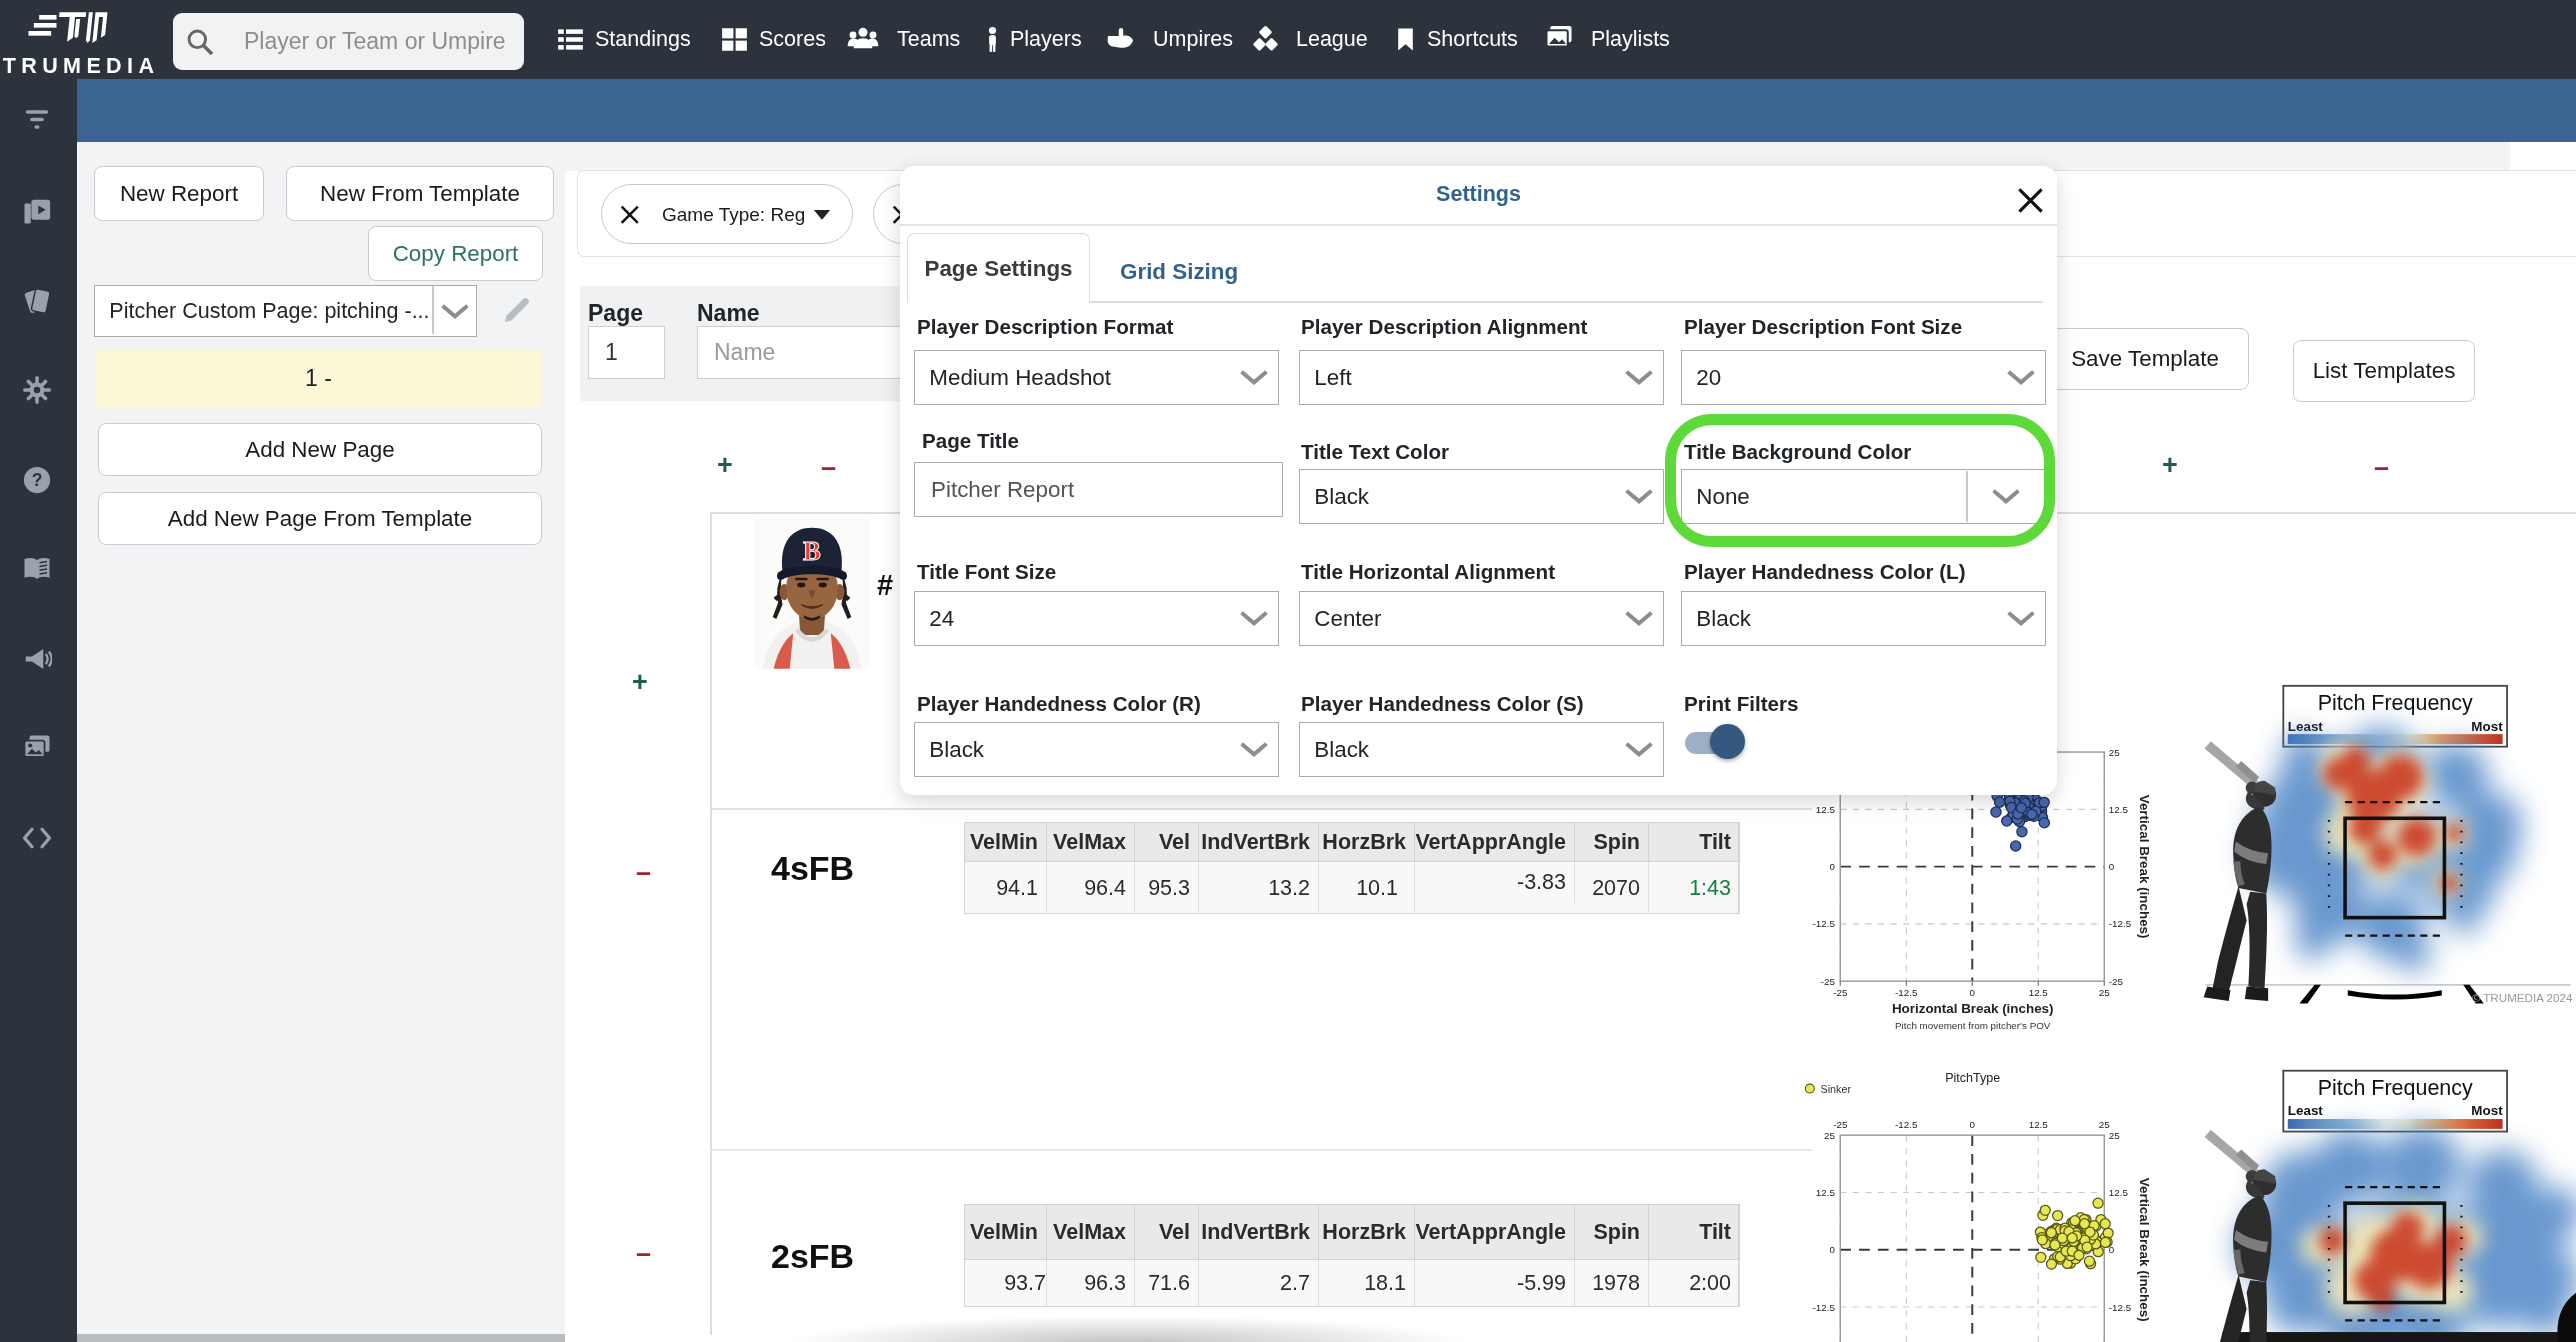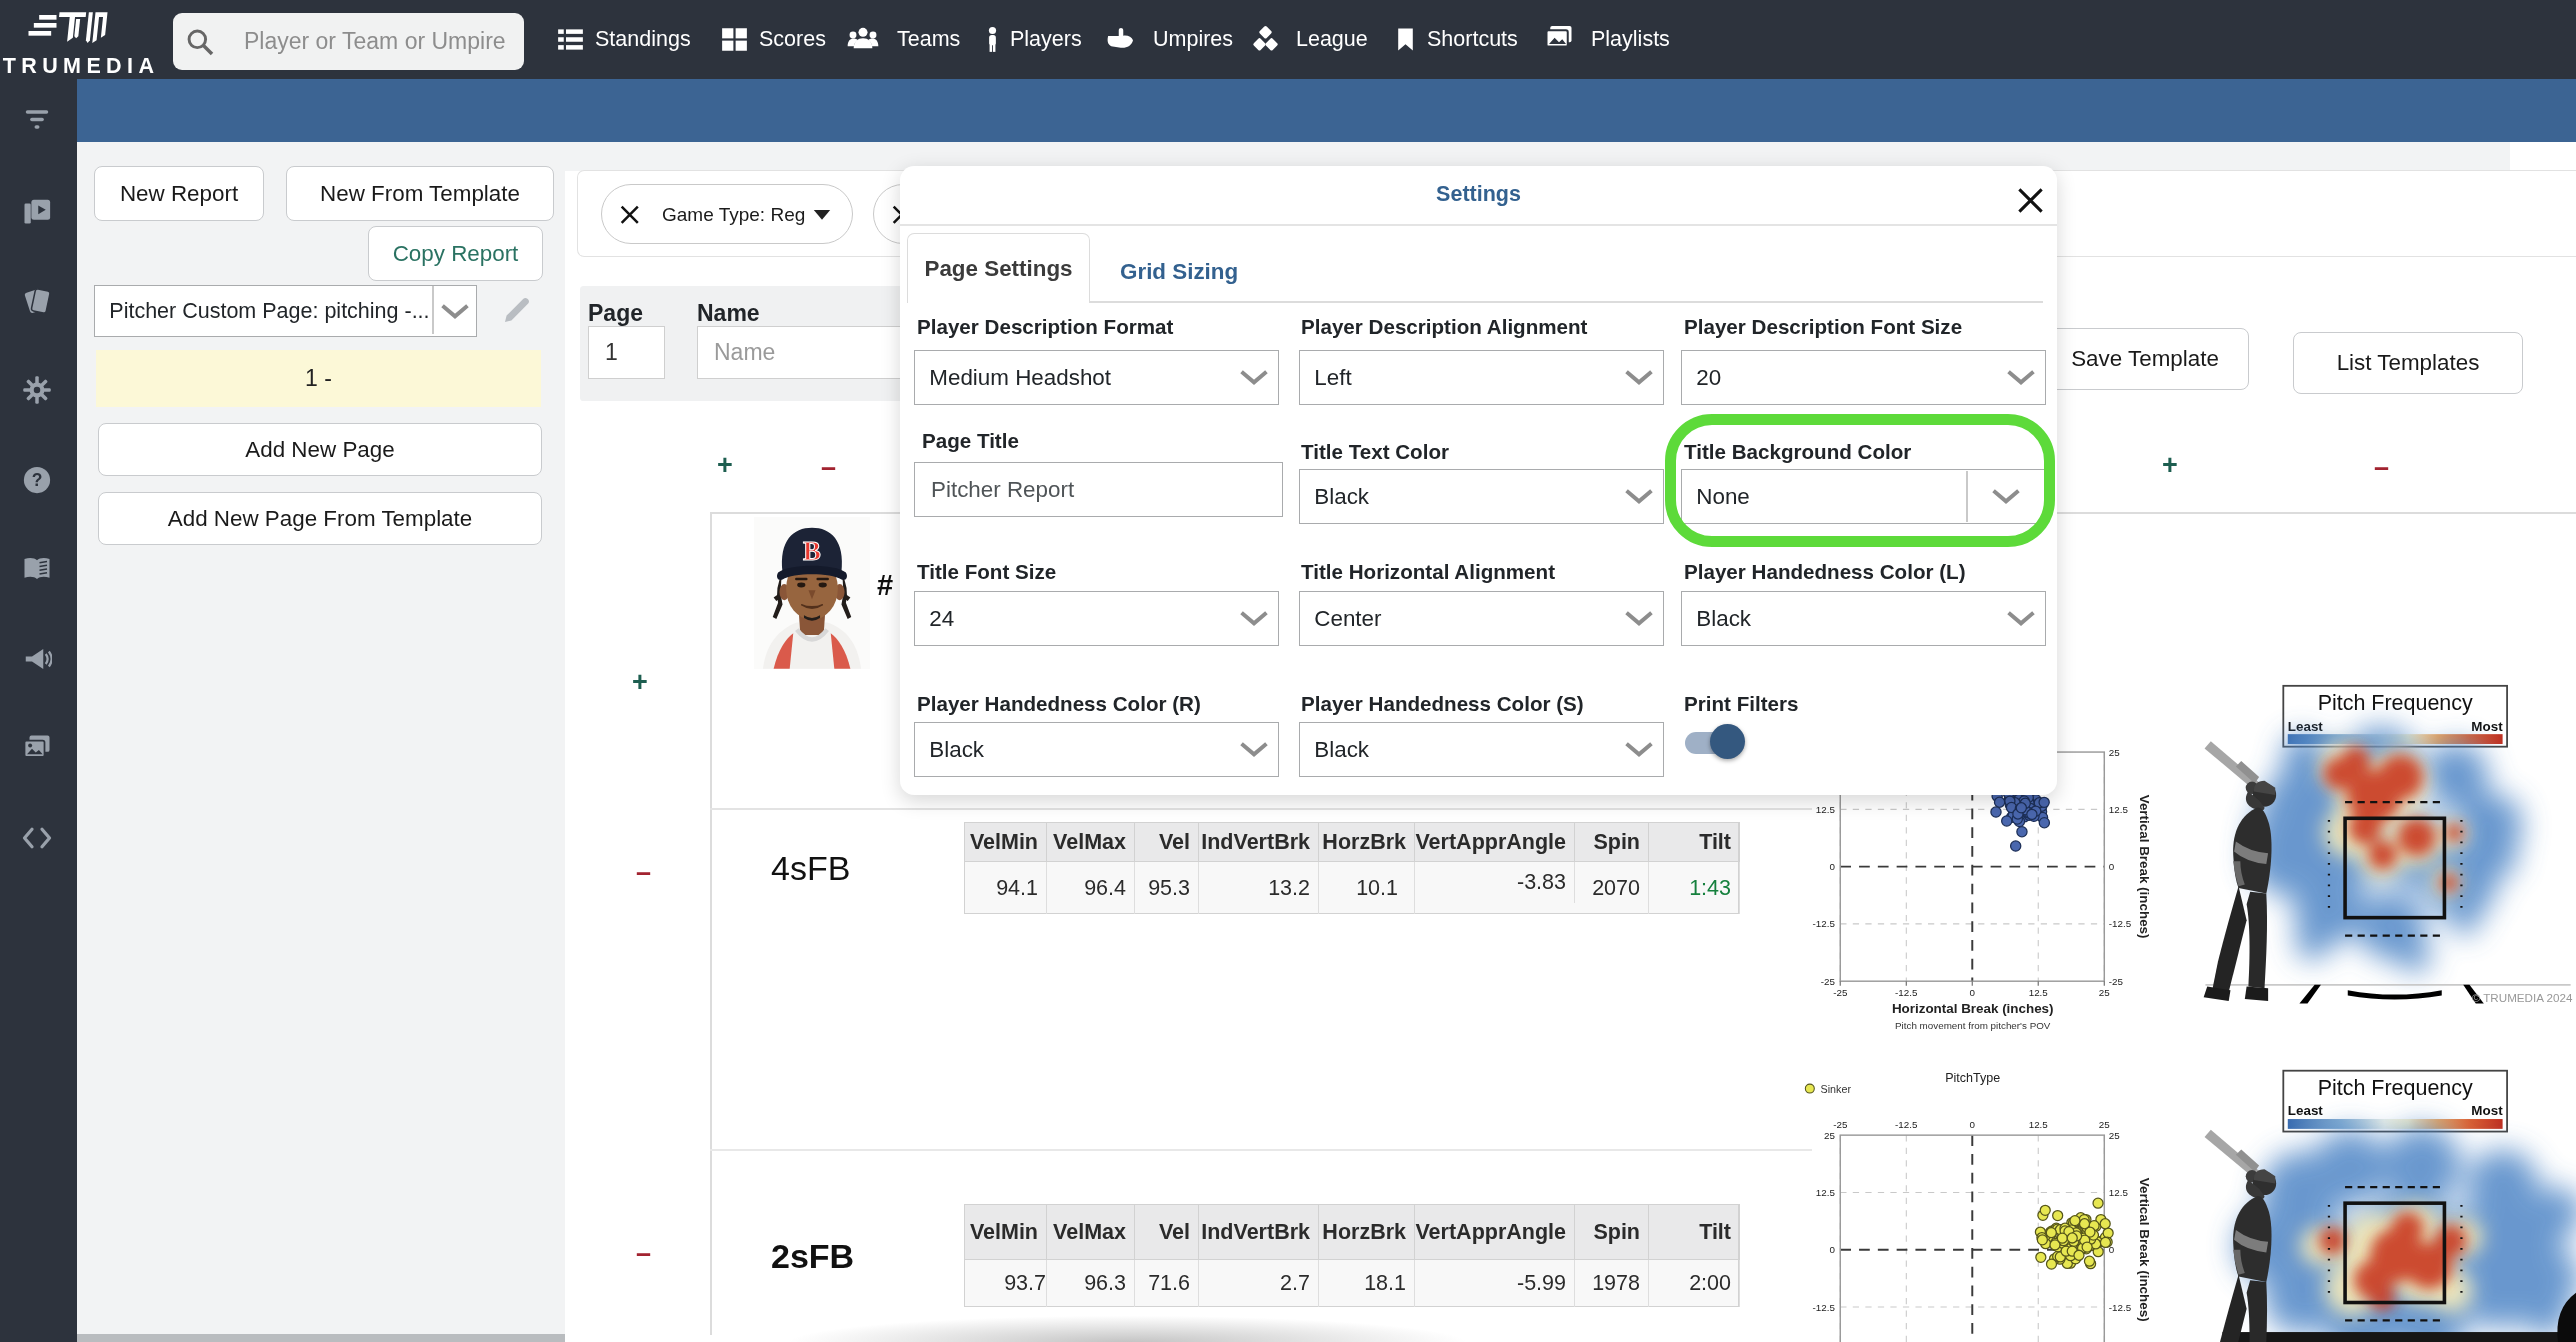--- a/index.html
+++ b/index.html
@@ -26,21 +26,21 @@
 <div class="abs" style="left:873px;top:184px;width:269px;height:60px;background:#fff;border:1.8px solid #c9c9c9;border-radius:30px"></div>
 <svg class="abs" style="left:891px;top:204px" width="21.5" height="21.5" viewBox="0 0 24 24">
     <path d="M3,3 L21,21 M21,3 L3,21" stroke="#111" stroke-width="2.8"></path>
   </svg>
 <div class="abs" style="left:580px;top:286px;width:1121px;height:115px;background:#f0f1f2;border-radius:3.6px"></div>
 <div class="lbl" style="left:588px;top:300px;font-size:23px">Page</div>
 <div class="lbl" style="left:697px;top:300px;font-size:23px">Name</div>
 <div class="abs" style="left:588px;top:326px;width:77px;height:53px;background:#fff;border:1.8px solid #cfcfcf;font-size:23px;color:#333;display:flex;align-items:center;padding-left:16px">1</div>
 <div class="abs" style="left:697px;top:326px;width:233px;height:53px;background:#fff;border:1.8px solid #cfcfcf;font-size:23px;color:#9a9a9a;display:flex;align-items:center;padding-left:16px">Name</div>
 <div class="btn" style="left:2041px;top:328px;width:208px;height:62px">Save Template</div>
-<div class="btn" style="left:2293px;top:332px;width:230px;height:62px">List Templates</div>
+<div class="btn" style="left:2293px;top:340px;width:182px;height:62px">List Templates</div>
 <div class="pm" style="left:717px;top:452px;color:#1d5e50">+</div>
 <div class="pm" style="left:821px;top:454px;color:#a22330">–</div>
 <div class="pm" style="left:2162px;top:452px;color:#1d5e50">+</div>
 <div class="pm" style="left:2374px;top:454px;color:#a22330">–</div>
 <div class="pm" style="left:632px;top:669px;color:#1d5e50">+</div>
 <div class="pm" style="left:636px;top:859px;color:#a22330">–</div>
 <div class="pm" style="left:636px;top:1240px;color:#a22330">–</div>
 <div class="abs" style="left:710px;top:512px;width:1866px;height:1.8px;background:#dcdcdc"></div>
 <div class="abs" style="left:710px;top:512px;width:1.8px;height:823px;background:#dcdcdc"></div>
 <div class="abs" style="left:710px;top:808px;width:1102px;height:1.8px;background:#e3e3e3"></div>
@@ -72,21 +72,21 @@
  <path d="M61,82 L69,82 L65,92 Z" fill="#7a4a2c"></path>
  <path d="M53,98 Q65,106 77,98 Q65,103 53,98" fill="#fff" stroke="#53301b" stroke-width="1.6"></path>
  <path d="M56,110 Q65,116 74,110 L74,113 Q65,119 56,113 Z" fill="#221d1a"></path>
 
  <path d="M32,62 C28,26 44,12 65,12 C86,12 102,26 98,62 C88,54 42,54 32,62 Z" fill="#1c2336"></path>
  <path d="M27,62 C40,52 90,52 103,62 C106,67 103,72 98,70 C86,62 44,62 32,70 C27,72 24,67 27,62 Z" fill="#141a2b"></path>
 
  <text x="65" y="48" text-anchor="middle" font-family="Liberation Serif,serif" font-size="30" font-weight="bold" fill="#e8372e" stroke="#fff" stroke-width="1.1">B</text>
 </svg>
 <div class="abs" style="left:877px;top:569px;width:107px;font-size:29px;font-weight:600;color:#111;white-space:nowrap;overflow:hidden">#</div>
-<div class="abs" style="left:771px;top:849px;font-size:34px;font-weight:normal;color:#111">4sFB</div>
+<div class="abs" style="left:771px;top:849px;font-size:34px;font-weight:bold;color:#111">4sFB</div>
 <div class="abs" style="left:964px;top:822px;width:775px;height:40px;background:#e9e9ea;border:0.9px solid #d2d2d2"></div>
 <div class="abs" style="left:964px;top:862px;width:775px;height:52px;background:#f8f8f8;border:0.9px solid #d2d2d2;border-top:none"></div>
 <div class="abs" style="left:964px;top:822px;width:83px;height:40px;border-right:0.9px solid #d2d2d2;font-size:21.5px;font-weight:bold;color:#2b2b2b;display:flex;align-items:center;justify-content:flex-end;padding-right:8px;box-sizing:border-box;overflow:hidden">VelMin</div>
 <div class="abs" style="left:964px;top:862px;width:83px;height:52px;border-right:0.9px solid #dedede;font-size:21.5px;color:#2b2b2b;display:flex;align-items:center;justify-content:flex-end;padding-right:8px;box-sizing:border-box;overflow:hidden">94.1</div>
 <div class="abs" style="left:1047px;top:822px;width:88px;height:40px;border-right:0.9px solid #d2d2d2;font-size:21.5px;font-weight:bold;color:#2b2b2b;display:flex;align-items:center;justify-content:flex-end;padding-right:8px;box-sizing:border-box;overflow:hidden">VelMax</div>
 <div class="abs" style="left:1047px;top:862px;width:88px;height:52px;border-right:0.9px solid #dedede;font-size:21.5px;color:#2b2b2b;display:flex;align-items:center;justify-content:flex-end;padding-right:8px;box-sizing:border-box;overflow:hidden">96.4</div>
 <div class="abs" style="left:1135px;top:822px;width:64px;height:40px;border-right:0.9px solid #d2d2d2;font-size:21.5px;font-weight:bold;color:#2b2b2b;display:flex;align-items:center;justify-content:flex-end;padding-right:8px;box-sizing:border-box;overflow:hidden">Vel</div>
 <div class="abs" style="left:1135px;top:862px;width:64px;height:52px;border-right:0.9px solid #dedede;font-size:21.5px;color:#2b2b2b;display:flex;align-items:center;justify-content:flex-end;padding-right:8px;box-sizing:border-box;overflow:hidden">95.3</div>
 <div class="abs" style="left:1199px;top:822px;width:120px;height:40px;border-right:0.9px solid #d2d2d2;font-size:21.5px;font-weight:bold;color:#2b2b2b;display:flex;align-items:center;justify-content:flex-end;padding-right:8px;box-sizing:border-box;overflow:hidden">IndVertBrk</div>
 <div class="abs" style="left:1199px;top:862px;width:120px;height:52px;border-right:0.9px solid #dedede;font-size:21.5px;color:#2b2b2b;display:flex;align-items:center;justify-content:flex-end;padding-right:8px;box-sizing:border-box;overflow:hidden">13.2</div>

